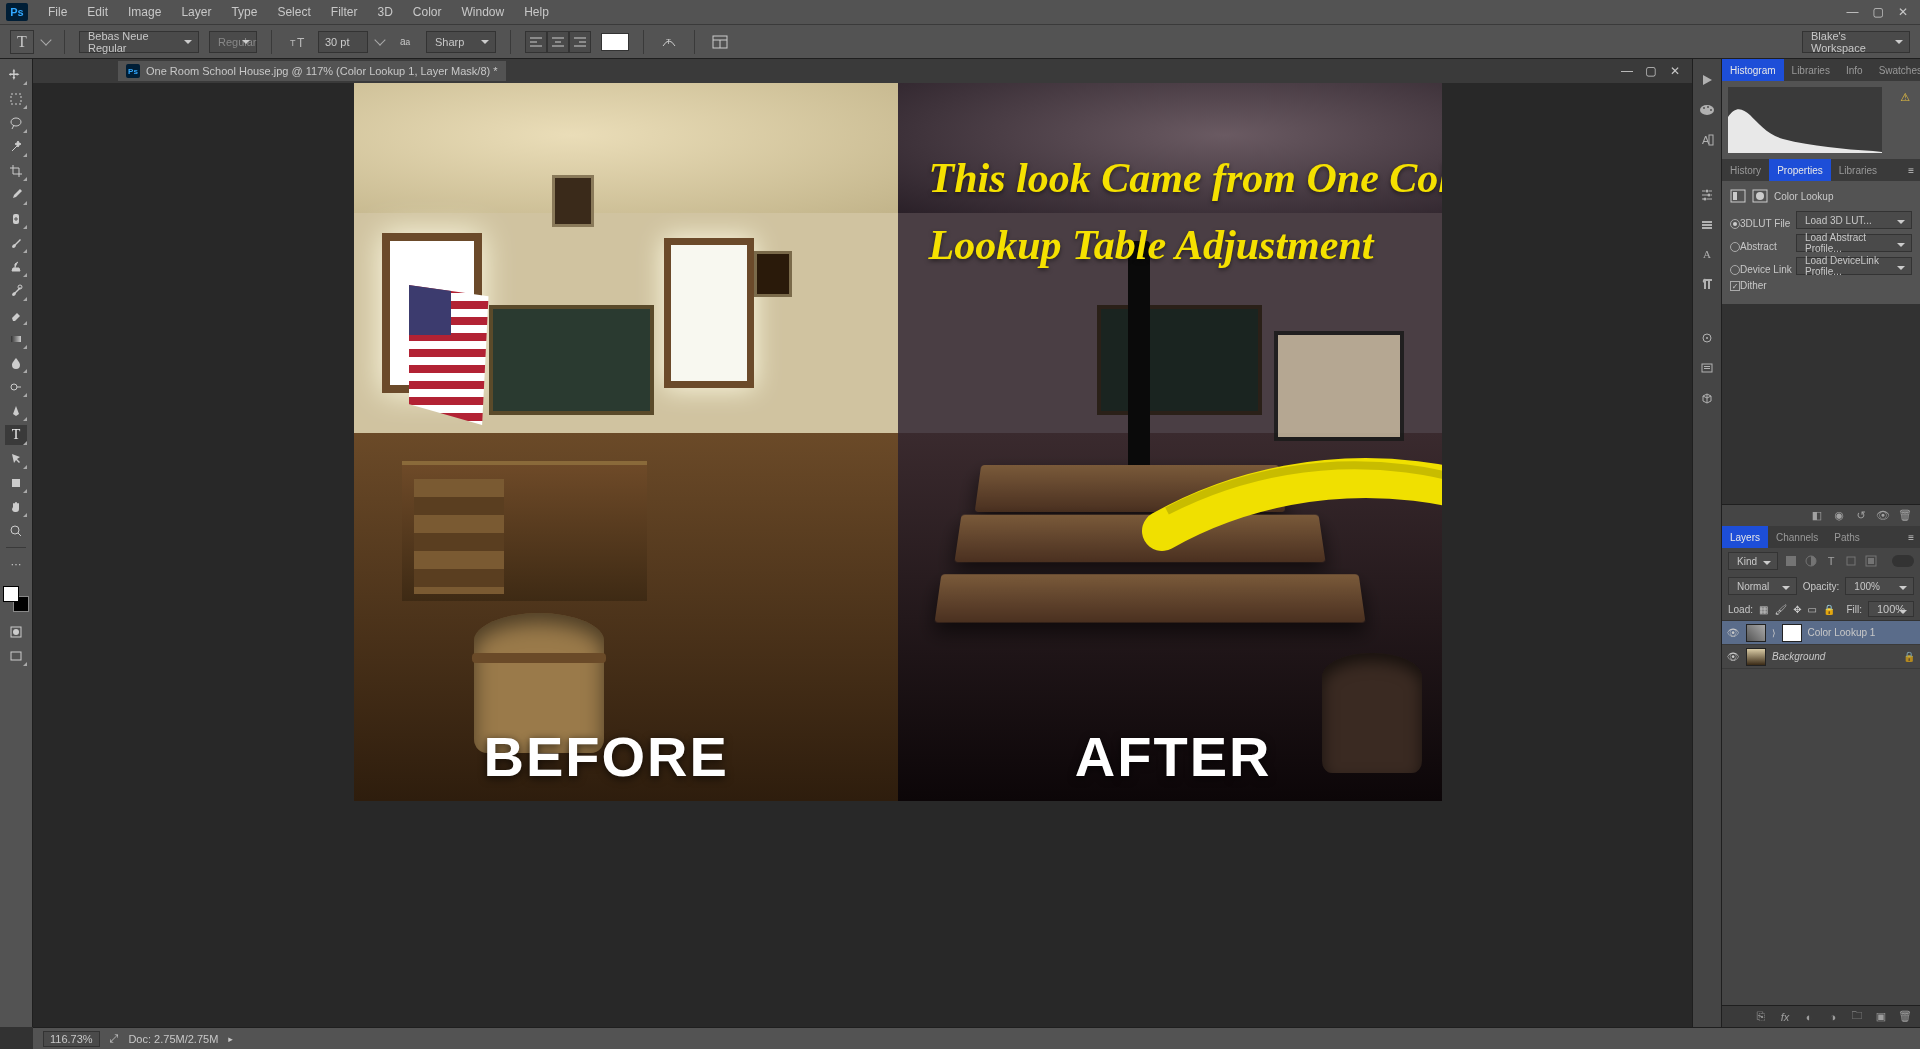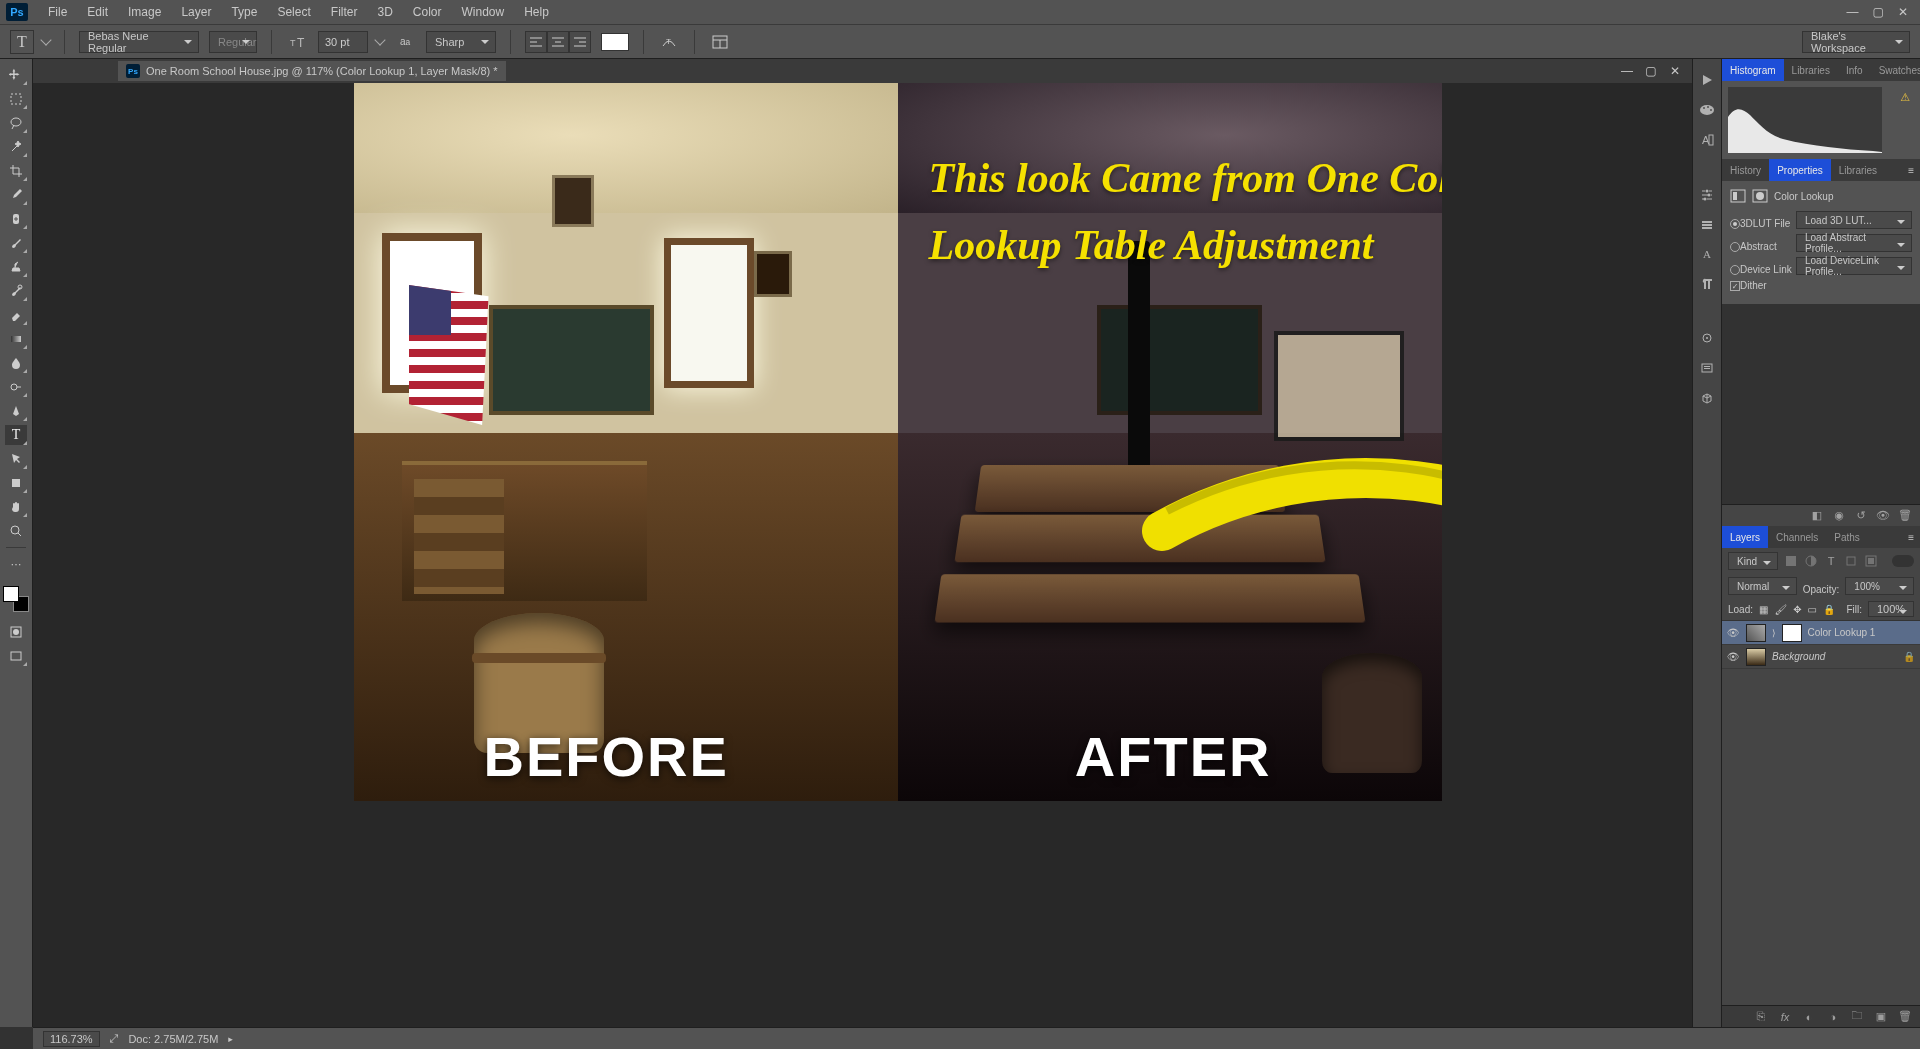--- a/index.html
+++ b/index.html
@@ -107,21 +107,21 @@
 .cb { width:10px; height:10px; border:1px solid #aaa; display:inline-flex; align-items:center; justify-content:center; font-size:8px; }
 
 .props-footer { height: 22px; background: #454545; border-top: 1px solid #1f1f1f; display: flex; align-items: center; justify-content: flex-end; gap: 8px; padding: 0 8px; margin-top: 200px; }
 .foot-ic { width:14px; height:14px; opacity:.7; cursor:pointer; display:flex; align-items:center; justify-content:center; }
 
 .layers-panel { flex: 1; background: #454545; display: flex; flex-direction: column; }
 .filter-row { display: flex; align-items: center; gap: 6px; padding: 4px 6px; background:#454545; }
 .filter-row .dd { flex:0 0 auto; width:50px; font-size:10px; height:18px; }
 .filter-row .fic { width:14px; height:14px; opacity:.7; cursor:pointer; display:flex; align-items:center; justify-content:center; }
 .filter-row .sw { margin-left:auto; width:22px; height:12px; background:#333; border-radius:6px; position:relative; }
-.blend-row { display:flex; align-items:flex-end; gap:6px; padding:3px 6px; }
+.blend-row { display:flex; align-items:center; gap:6px; padding:3px 6px; }
 .blend-row .dd { flex:1; font-size:10px; height:18px; }
 .blend-row .op-lbl { font-size:10px; }
 .blend-row .op-dd { width:50px; font-size:10px; height:18px; }
 .lock-row { display:flex; align-items:center; gap:6px; padding:3px 6px; font-size:10px; border-bottom:1px solid #333; }
 .layer-list { flex:1; }
 .layer { display:flex; align-items:center; height:24px; padding:0 4px; gap:6px; font-size:10px; border-bottom:1px solid #3a3a3a; }
 .layer.sel { background:#5a6c8a; }
 .layer .eye { width:14px; text-align:center; cursor:pointer; }
 .layer .thumb { width:20px; height:18px; background:#888; border:1px solid #222; }
 .layer .mask { width:20px; height:18px; background:#fff; border:1px solid #222; }

